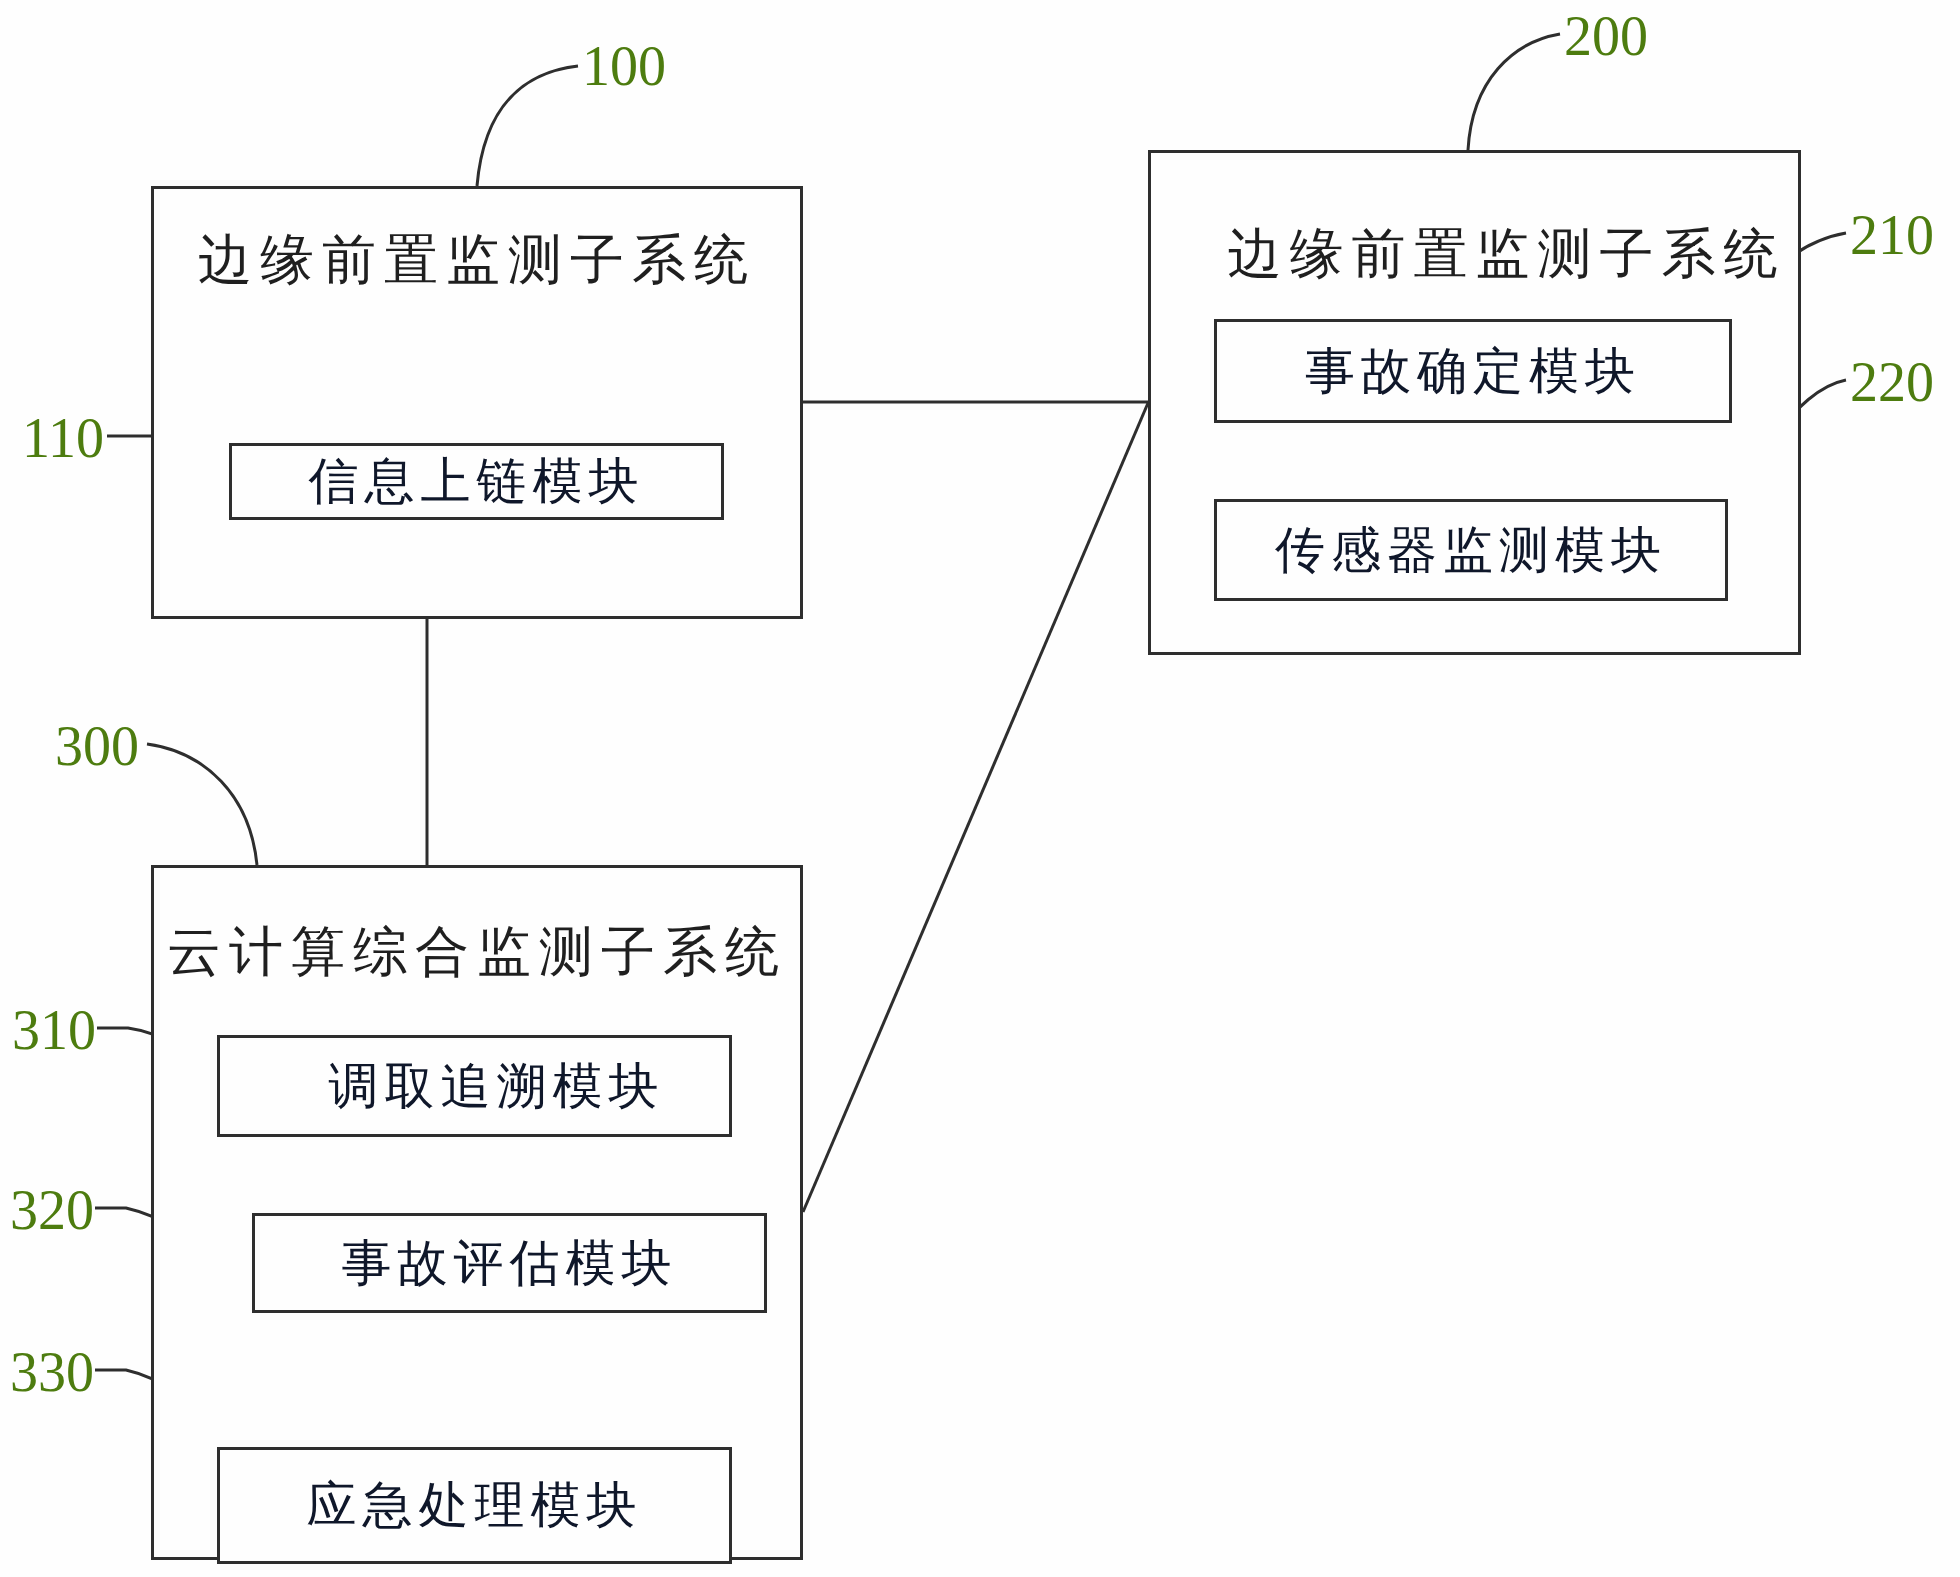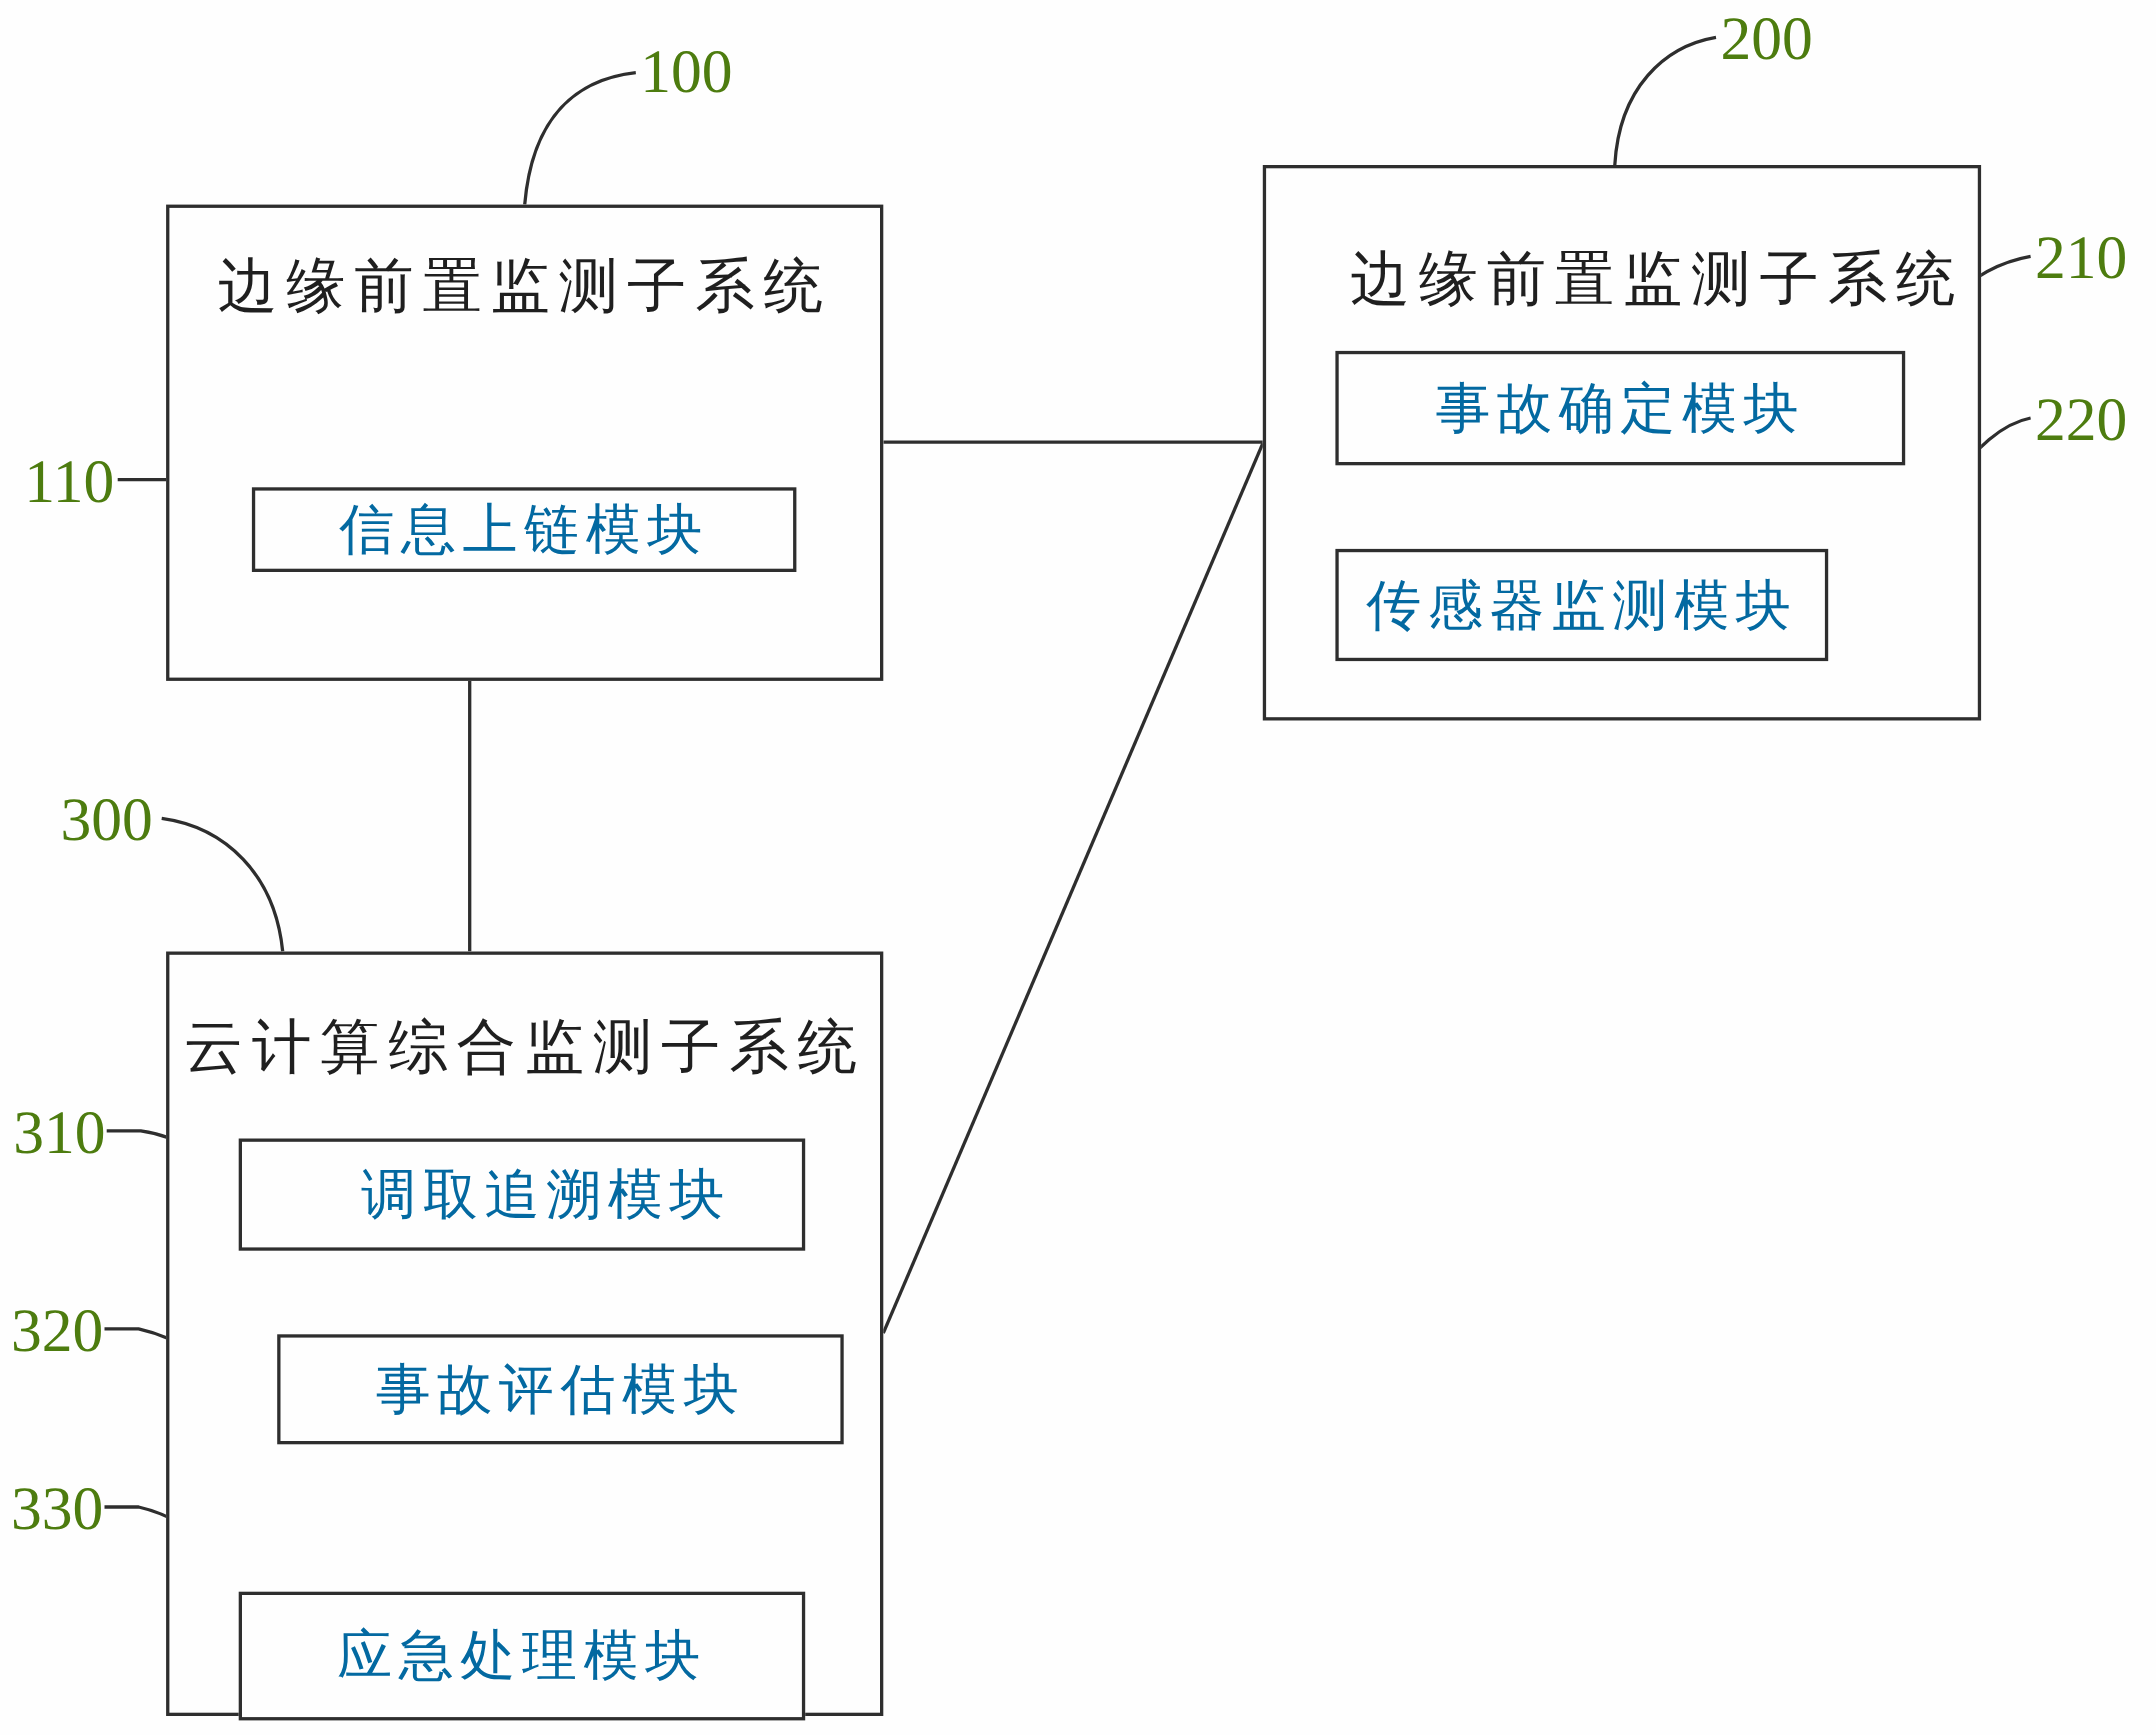--- a/index.html
+++ b/index.html
@@ -24,21 +24,21 @@
     letter-spacing:8px;
     color:#1f1f1f;
     white-space:nowrap;
   }
   .module{
     display:flex;
     align-items:center;
     justify-content:center;
     font-size:50px;
     letter-spacing:6px;
-    color:#0369a1;
+    color:#0f172a;
     white-space:nowrap;
   }
   .ref-label{
     position:absolute;
     font-size:56px;
     color:#4d7c0f;
     line-height:1;
     white-space:nowrap;
   }
   svg.lines{
@@ -73,21 +73,21 @@
     <path d="M 95 1370 L 126 1370 C 162 1378 200 1405 217 1435"></path>
   </svg>
 
   <div class="box" style="left:151px;top:186px;width:652px;height:433px;"></div>
   <div class="subsystem-title" style="left:151px;top:224px;width:652px;">边缘前置监测子系统</div>
   <div class="box module" style="left:229px;top:443px;width:495px;height:77px;">信息上链模块</div>
 
   <div class="box" style="left:1148px;top:150px;width:653px;height:505px;"></div>
   <div class="subsystem-title" style="left:1148px;top:218px;width:653px;padding-left:32px;">边缘前置监测子系统</div>
   <div class="box module" style="left:1214px;top:319px;width:518px;height:104px;">事故确定模块</div>
-  <div class="box module" style="left:1214px;top:499px;width:448px;height:102px;">传感器监测模块</div>
+  <div class="box module" style="left:1214px;top:499px;width:514px;height:102px;">传感器监测模块</div>
 
   <div class="box" style="left:151px;top:865px;width:652px;height:695px;"></div>
   <div class="subsystem-title" style="left:151px;top:916px;width:652px;">云计算综合监测子系统</div>
   <div class="box module" style="left:217px;top:1035px;width:515px;height:102px;padding-left:44px;">调取追溯模块</div>
   <div class="box module" style="left:217px;top:1213px;width:515px;height:100px;margin-left:35px;">事故评估模块</div>
   <div class="box module" style="left:217px;top:1447px;width:515px;height:117px;">应急处理模块</div>
 
   <div class="ref-label" style="left:582px;top:38px;">100</div>
   <div class="ref-label" style="left:1564px;top:8px;">200</div>
   <div class="ref-label" style="left:22px;top:410px;">110</div>

